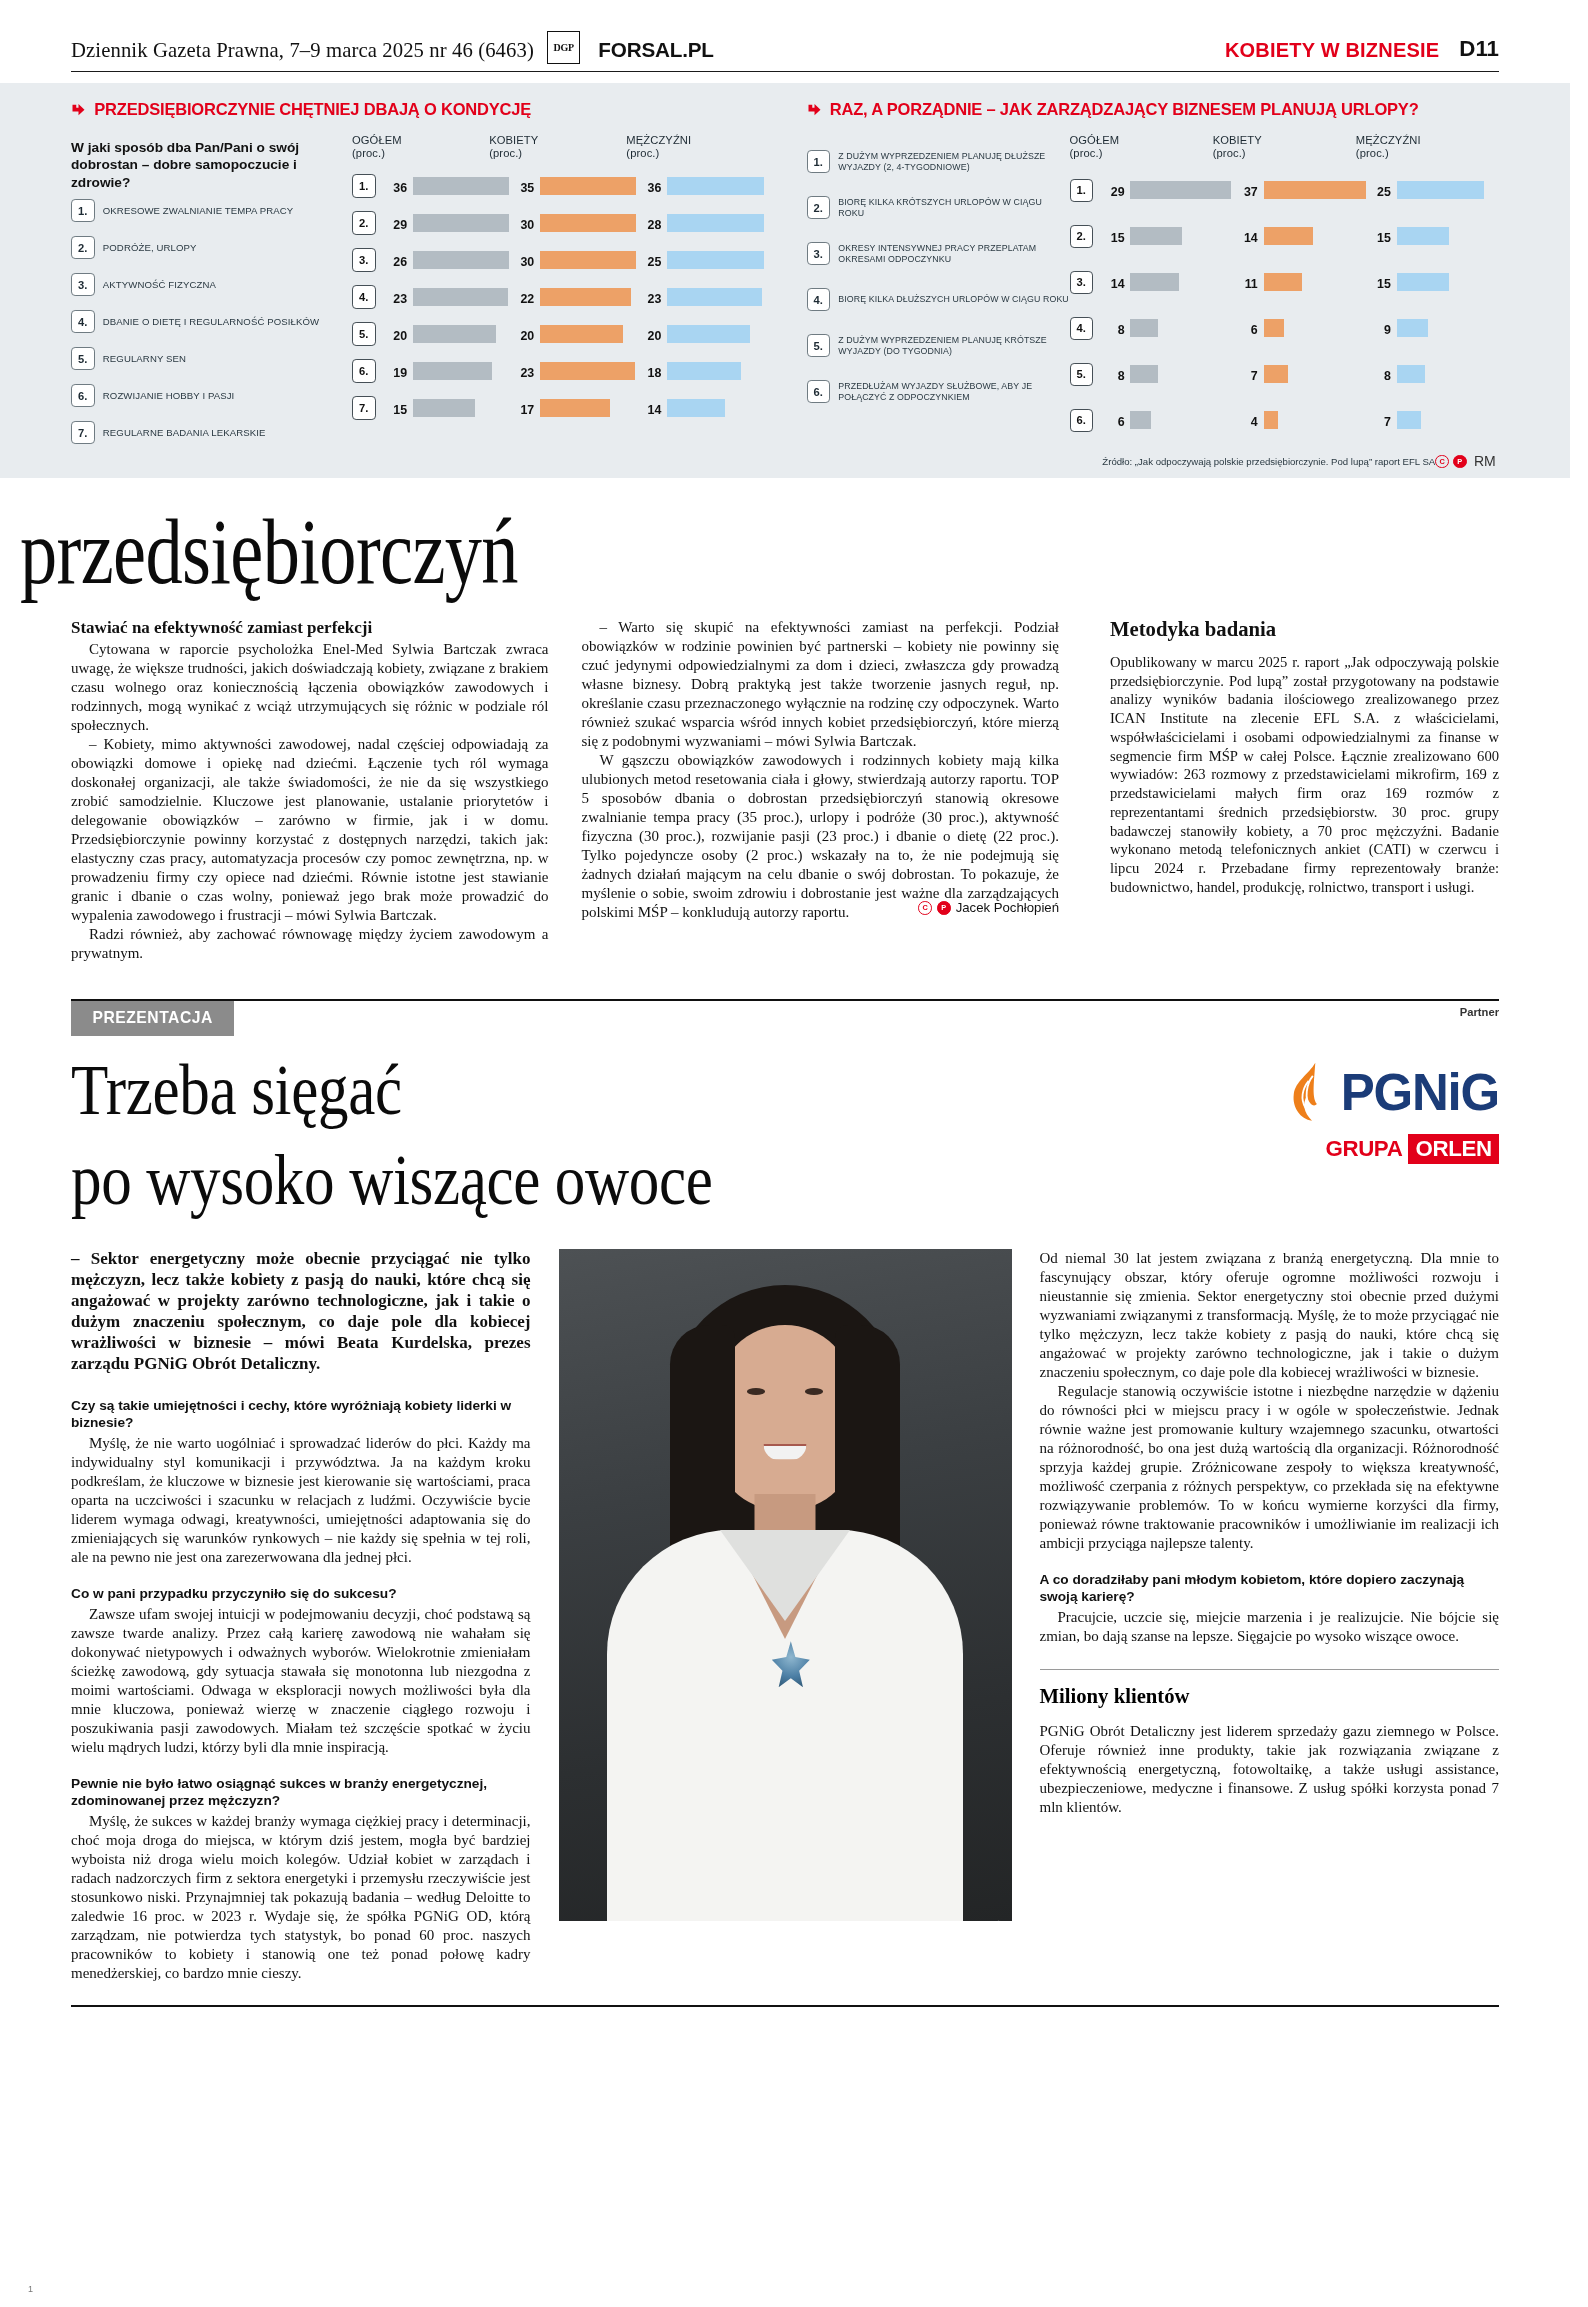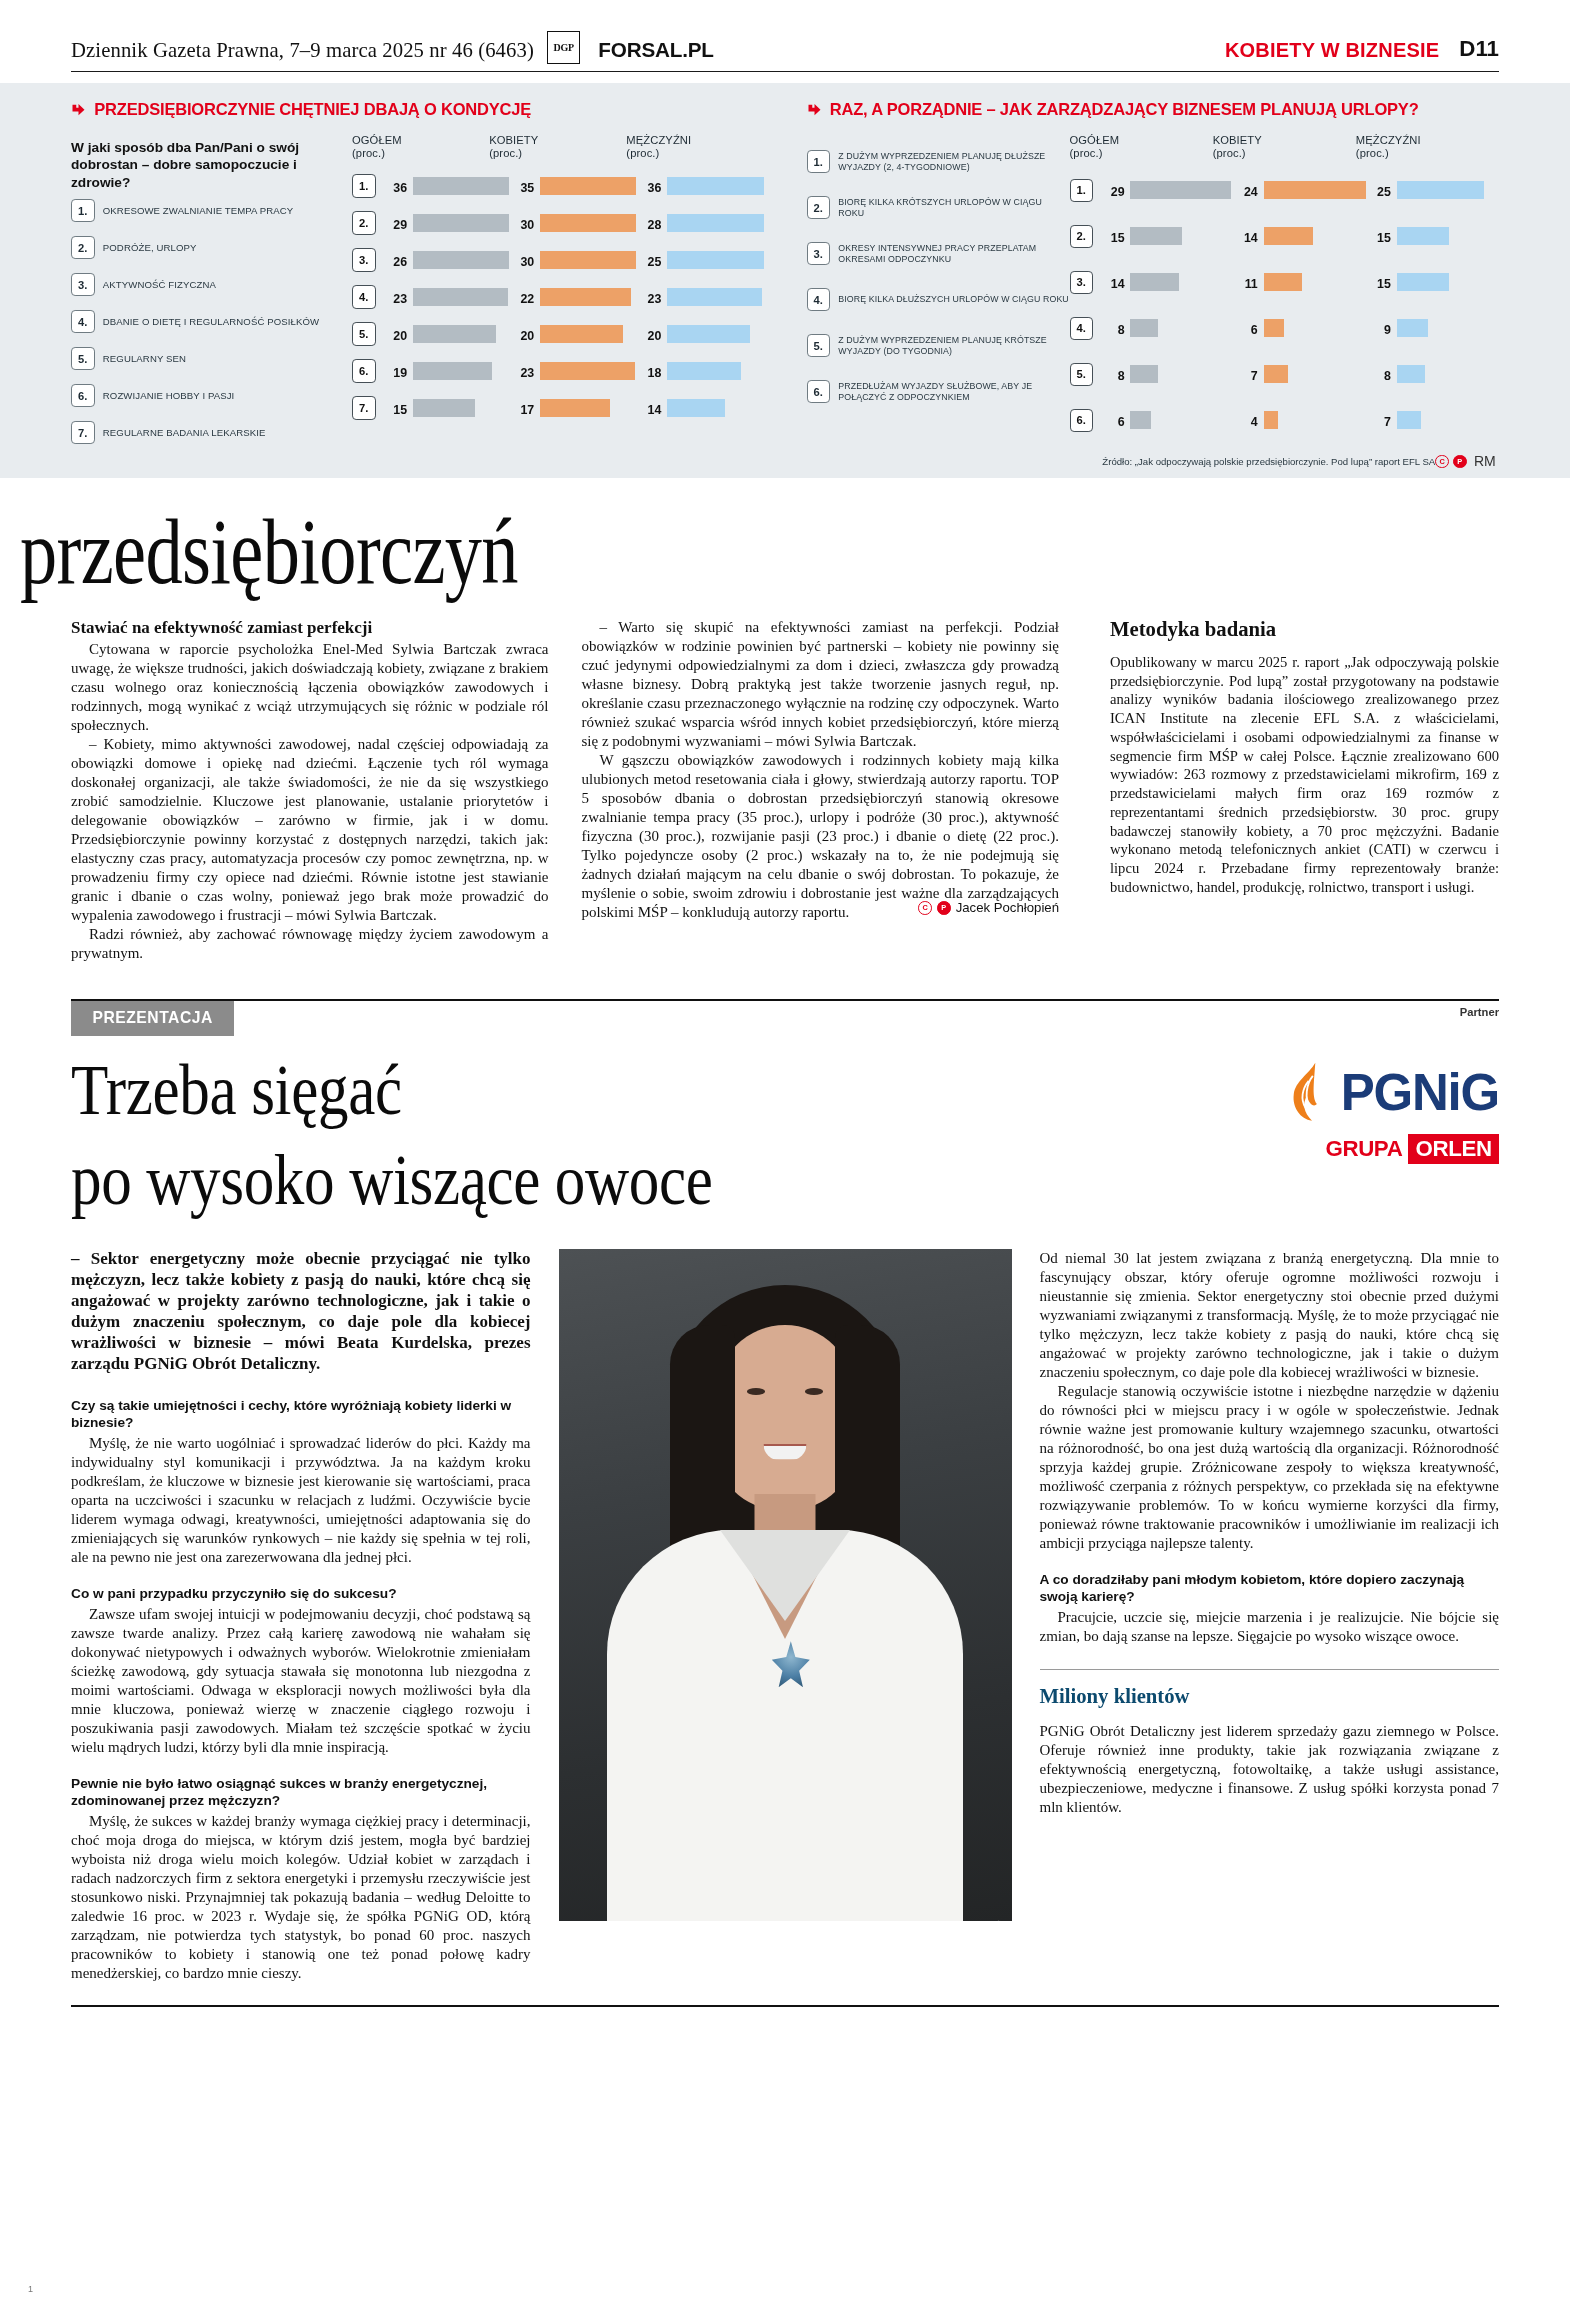--- a/index.html
+++ b/index.html
@@ -462,21 +462,21 @@
   
   .miliony{
     margin-top:23px;
     border-top:1.1px solid #9a9a9a;
     padding-top:15px;
   }
   .miliony-h{
     font-family:"Liberation Serif", serif;
     font-weight:700;
     font-size:20.7px;
-    color:#0c4a6e;
+    color:#000000;
     margin-bottom:13.2px;
   }
   .miliony-p{
     font-family:"Liberation Serif", serif;
     font-size:15px;
     line-height:1.27;
     text-align:justify;
     color:#111;
     margin:0;
   }
@@ -715,21 +715,21 @@
               <div class="head-cell"><span>MĘŻCZYŹNI</span><span class="unit">(proc.)</span></div>
             </div>
           <div id="right-bar-rows">
               <div class="bar-row" style="height: 46px;">
                 <div class="bar-num-box">1.</div>
                 <div class="bar-group">
                   <div class="bar-val">29</div>
                   <div class="bar ogolem" style="width: 101px; background: rgb(179, 188, 195);"></div>
                 </div>
                 <div class="bar-group">
-                  <div class="bar-val">24</div>
+                  <div class="bar-val">37</div>
                   <div class="bar kobiety" style="width: 128px; background: rgb(237, 161, 103);"></div>
                 </div>
                 <div class="bar-group">
                   <div class="bar-val">25</div>
                   <div class="bar mezczyzni" style="width: 87px; background: rgb(169, 213, 242);"></div>
                 </div>
               </div>
               <div class="bar-row" style="height: 46px;">
                 <div class="bar-num-box">2.</div>
                 <div class="bar-group">

